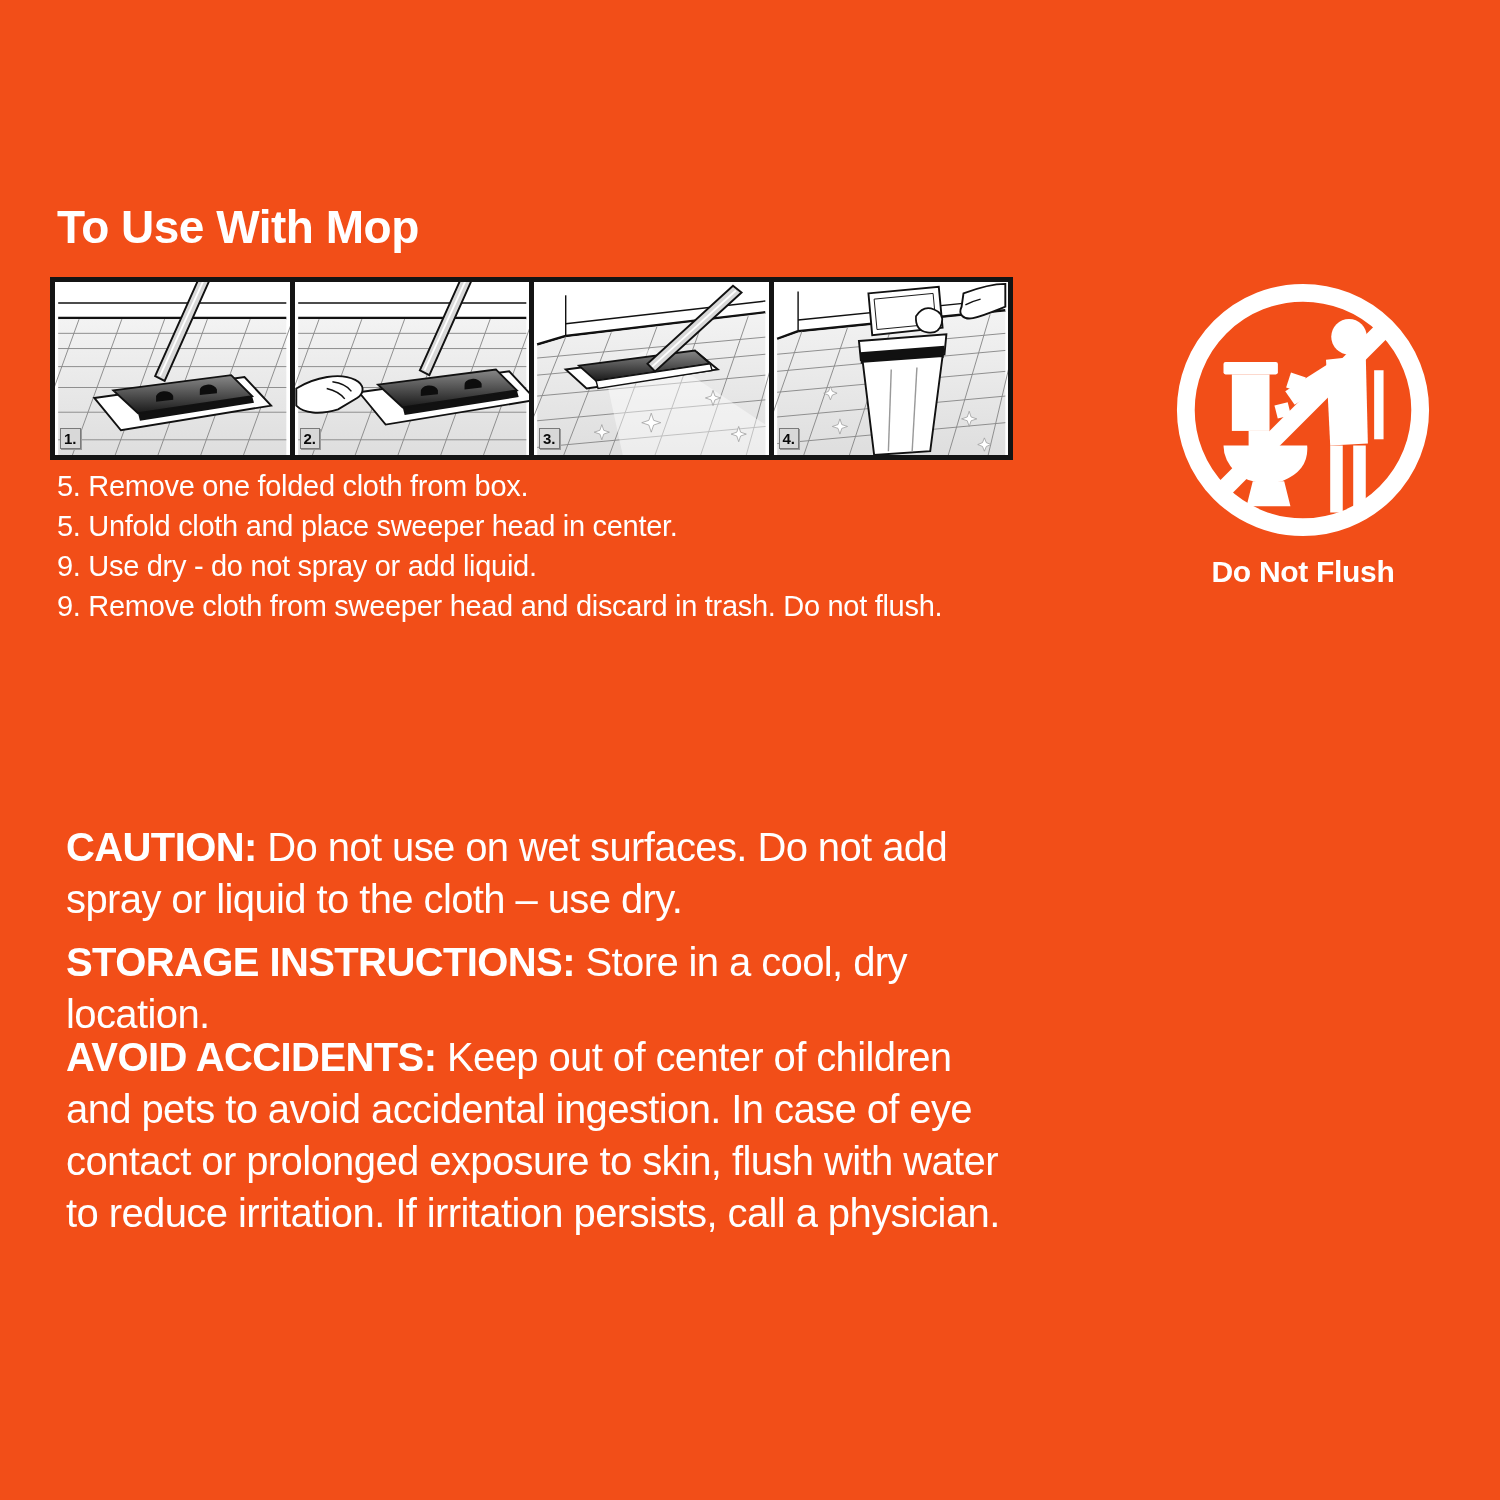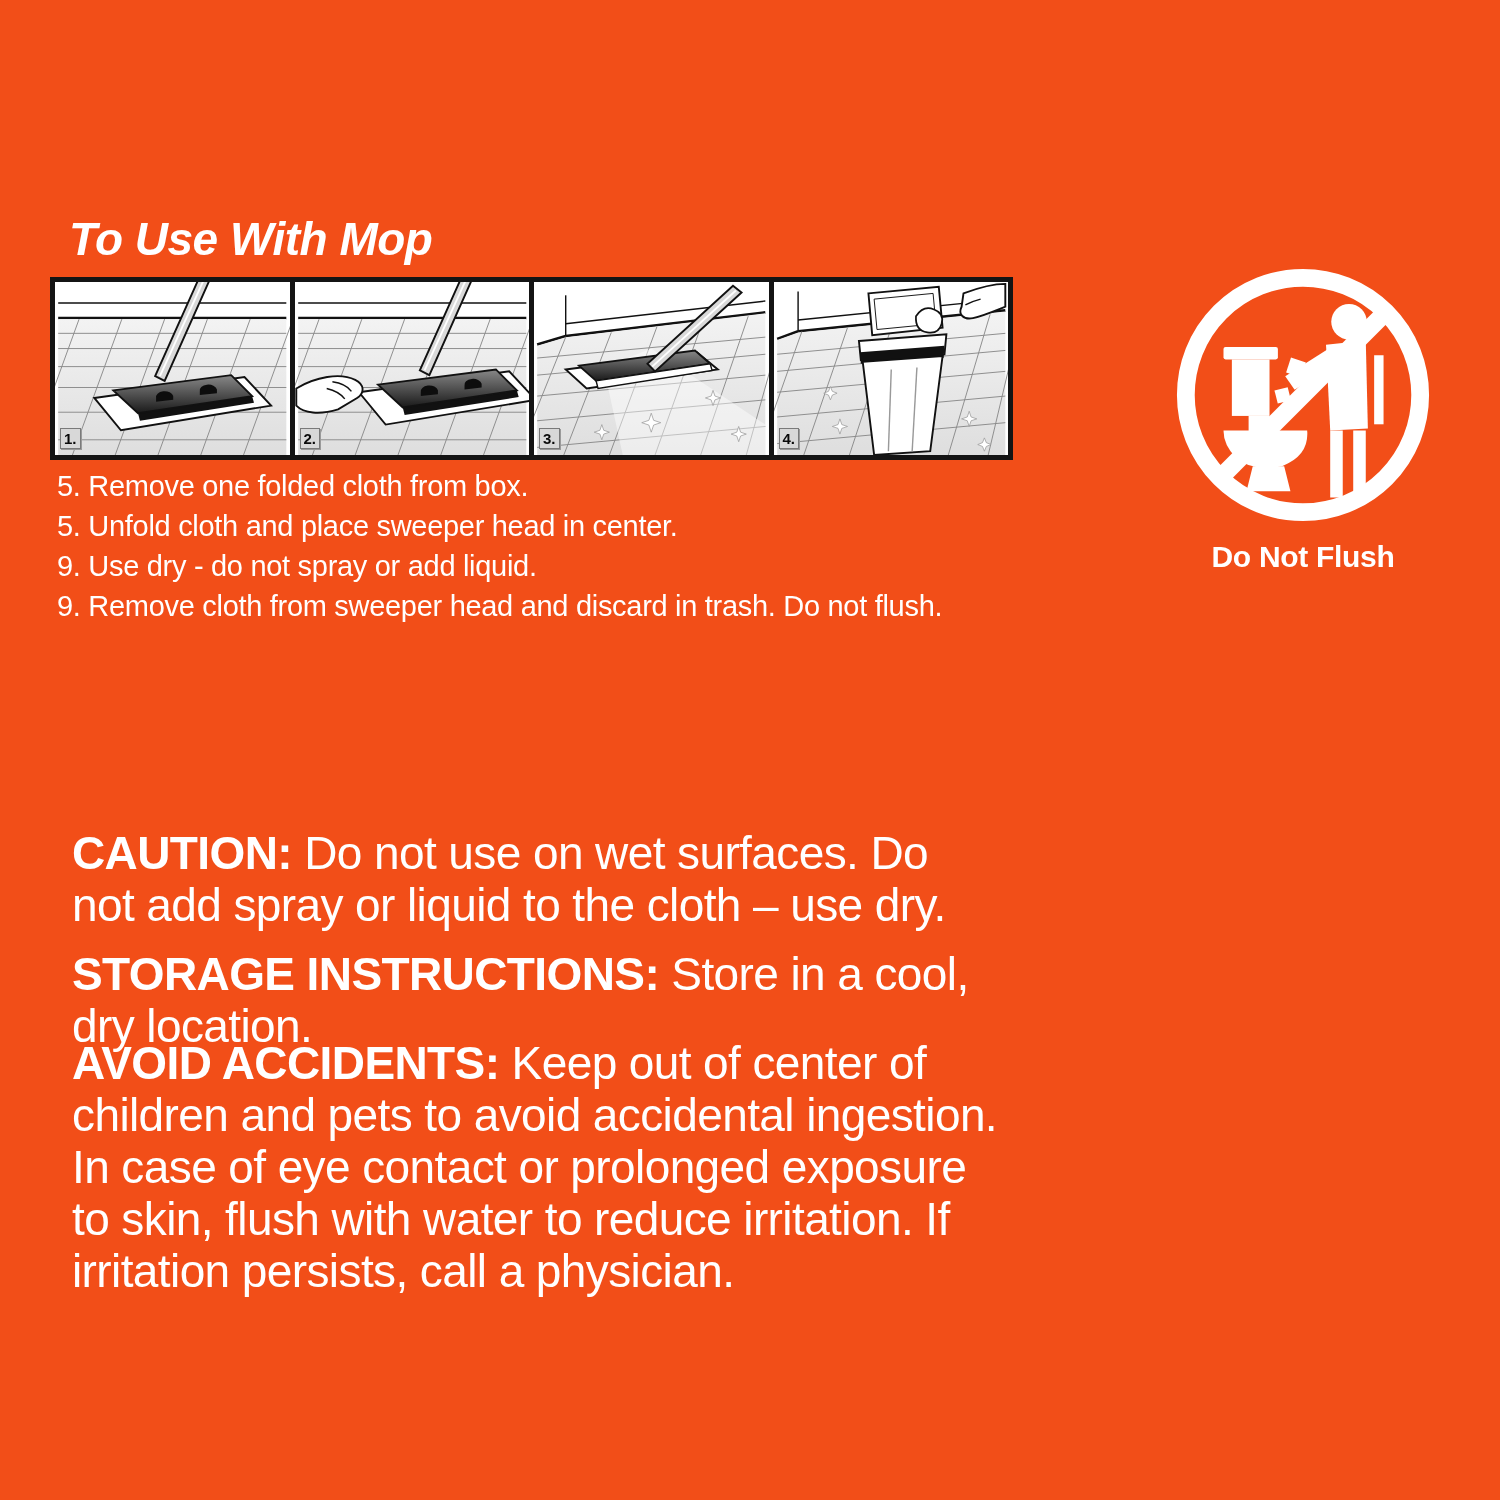--- a/index.html
+++ b/index.html
@@ -1,43 +1,43 @@
 <!DOCTYPE html>
 <html><head>
 <meta charset="utf-8">
 <style>
   html,body{margin:0;padding:0;background:#F24E18;}
   .canvas{
     position:relative;width:1500px;height:1500px;background:#F24E18;
     font-family:"Liberation Sans",sans-serif;color:#fff;overflow:hidden;
   }
   .title{
-    position:absolute;left:57px;top:200px;margin:12px;
-    font-size:46px;font-weight:bold;letter-spacing:-0.5px;font-style:italic;
+    position:absolute;left:57px;top:200px;margin:0;
+    font-size:46px;font-weight:bold;letter-spacing:-0.5px;
   }
   .panels{
     position:absolute;left:50px;top:277px;width:963px;height:183px;
     display:flex;background:#141414;border:5px solid #141414;gap:5px;
     box-sizing:border-box;
   }
   .panel{flex:1;position:relative;background:#fff;overflow:hidden;}
   .panel svg{display:block;width:100%;height:100%;}
   .pnum{
     position:absolute;left:5px;bottom:6px;background:#d8d8d8;border:1px solid #7a7a7a;
     color:#0a0a0a;font-size:15px;font-weight:bold;padding:0 3px;line-height:19px;
     box-shadow:1px 1px 0 #9a9a9a;
   }
   .steps{position:absolute;left:57px;top:466px;width:1060px;}
   .steps div{font-size:29px;line-height:40px;letter-spacing:-0.3px;}
   .text-block{position:absolute;margin:0;}
-  .text-block p{margin:17px;font-size:46px;line-height:52px;letter-spacing:-0.6px;}
+  .text-block p{margin:11px;font-size:40px;line-height:52px;letter-spacing:-0.6px;}
   .caution-block{left:55px;top:810px;width:950px;}
   .avoid-block{left:55px;top:1020px;width:975px;}
   .lead{font-weight:bold;}
-  .dnf{position:absolute;left:1167px;top:259px;width:272px;text-align:center;}
+  .dnf{position:absolute;left:1167px;top:274px;width:272px;text-align:center;}
   .dnf svg{display:block;width:272px;height:272px;}
   .dnf-label{margin-top:9px;font-size:30px;font-weight:bold;letter-spacing:-0.3px;}
 </style>
 </head>
 <body>
 
 <div class="canvas">
 
   <h1 class="title">To Use With Mop</h1>
 

